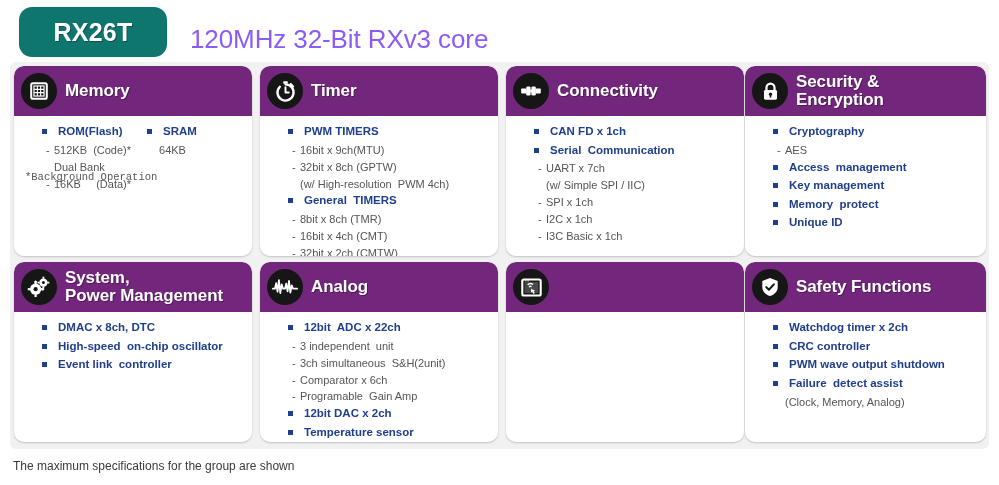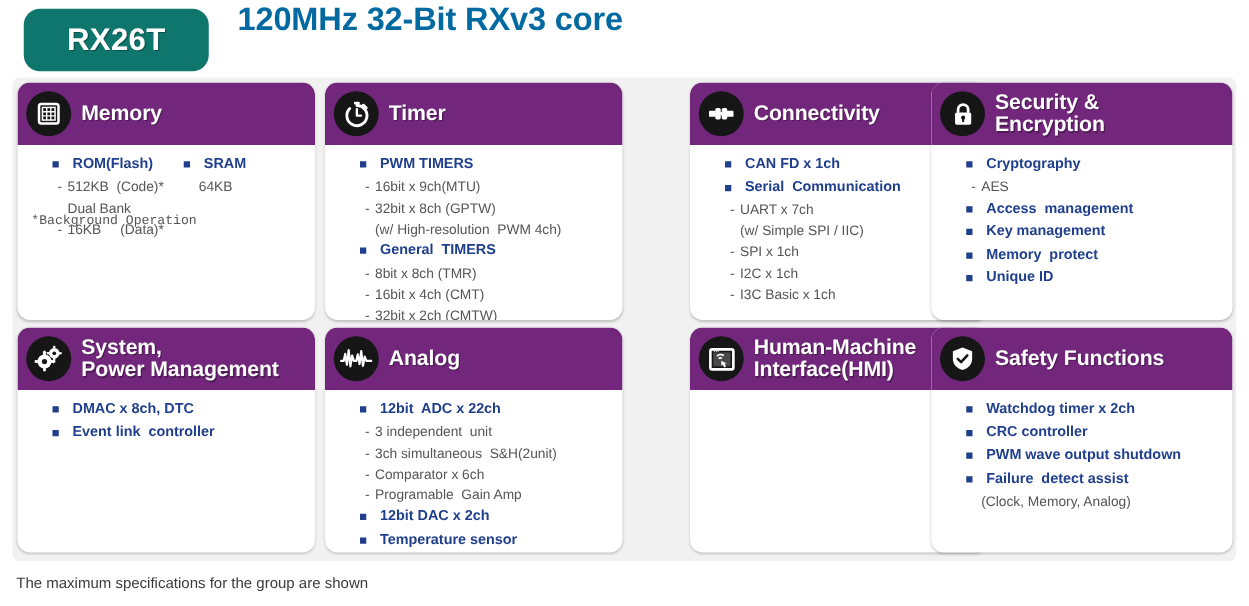--- a/index.html
+++ b/index.html
@@ -37,24 +37,24 @@
   .chip-badge-label {
     color: #ffffff;
     font-size: 25px;
     font-weight: bold;
     letter-spacing: 0.2px;
     text-shadow: 1px 1px 0 rgba(0,0,0,0.30);
   }
   .core-title {
     position: absolute;
     left: 190px;
-    top: 0;
+    top: 24px;
     font-size: 26px;
-    font-weight: bold;
-    color: #0369a1;
+    font-weight: normal;
+    color: #8b5cf6;
     letter-spacing: -0.1px;
     white-space: nowrap;
   }
 
   
   .panel {
     position: absolute;
     left: 10px;
     top: 62px;
     width: 979px;
@@ -73,21 +73,21 @@
   }
   .card {
     position: absolute;
     background: #ffffff;
     border-radius: 10px;
     box-shadow: 0 1px 2px rgba(0,0,0,0.20);
     overflow: hidden;
   }
   .card.c0 { left: 0px;   width: 238px; }
   .card.c1 { left: 246px; width: 238px; }
-  .card.c2 { left: 492px; width: 238px; margin-left: 46px; }
+  .card.c2 { left: 492px; width: 238px; }
   .card.c3 { left: 731px; width: 241px; }
   .card.r0 { top: 0px;   height: 190px; }
   .card.r1 { top: 196px; height: 180px; }
 
   .card-header {
     position: relative;
     height: 50px;
     background: #73277c;
     border-radius: 9px 9px 0 0;
     display: flex;
@@ -419,20 +419,24 @@
         <span class="hdr-title">System,
 Power Management</span>
       </div>
       <div class="card-body">
         <div class="row main">
           <span class="bullet"></span>
           <span class="main-text">DMAC x 8ch, DTC</span>
         </div>
         <div class="row main">
           <span class="bullet"></span>
+          <span class="main-text">High-speed  on-chip oscillator</span>
+        </div>
+        <div class="row main">
+          <span class="bullet"></span>
           <span class="main-text">Event link  controller</span>
         </div>
       </div>
     </div>
     <div class="card c1 r1">
       <div class="card-header">
         <span class="hdr-icon">
           <svg width="26" height="22" viewBox="0 0 30 22">
         <path d="M1 13 L3.4 13 L4.8 6.5 L6.4 16.5 L8 3 L9.6 18 L11.2 8 L12.8 13 L15 13
                  L16.4 7 L18 16 L19.6 4 L21.2 17.5 L22.8 9 L24.4 13 L29 13" stroke="#ffffff" stroke-width="2" fill="none" stroke-linejoin="round" stroke-linecap="round"></path>
@@ -480,22 +484,20 @@
         <path d="M8 9.2 a4.2 4.2 0 0 1 5.6 -0.3" stroke="#ffffff" stroke-width="1.5" fill="none"></path>
         <path d="M9.4 11.4 a2 2 0 0 1 2.6 -0.2" stroke="#ffffff" stroke-width="1.4" fill="none"></path>
         <path d="M11.5 13.2 v4.2 l1.3 -1.1 l1.1 2.4 l1.5 -0.7 l-1.1 -2.3 l1.7 -0.2 z" fill="#ffffff"></path>
         <g fill="#ffffff">
               <rect x="5.3" y="4.6" width="1" height="1"></rect>
               <rect x="6.9" y="4.6" width="1" height="1"></rect>
               <rect x="8.5" y="4.6" width="1" height="1"></rect>
             </g>
       </svg>
         </span>
-        <span class="hdr-title">Human-Machine
-Interface(HMI)</span>
       </div>
       <div class="card-body"></div>
     </div>
     <div class="card c3 r1">
       <div class="card-header">
         <span class="hdr-icon">
           <svg width="22" height="22" viewBox="0 0 24 24">
         <path d="M12 2.2 L20.4 5.4 V12 c0 5.2 -3.6 8.3 -8.4 9.9 C7.2 20.3 3.6 17.2 3.6 12 V5.4 Z" fill="#ffffff"></path>
         <path d="M7.9 12.1 L10.8 15 L16.2 9.1" stroke="#161616" stroke-width="2.2" fill="none" stroke-linecap="round" stroke-linejoin="round"></path>
       </svg>

